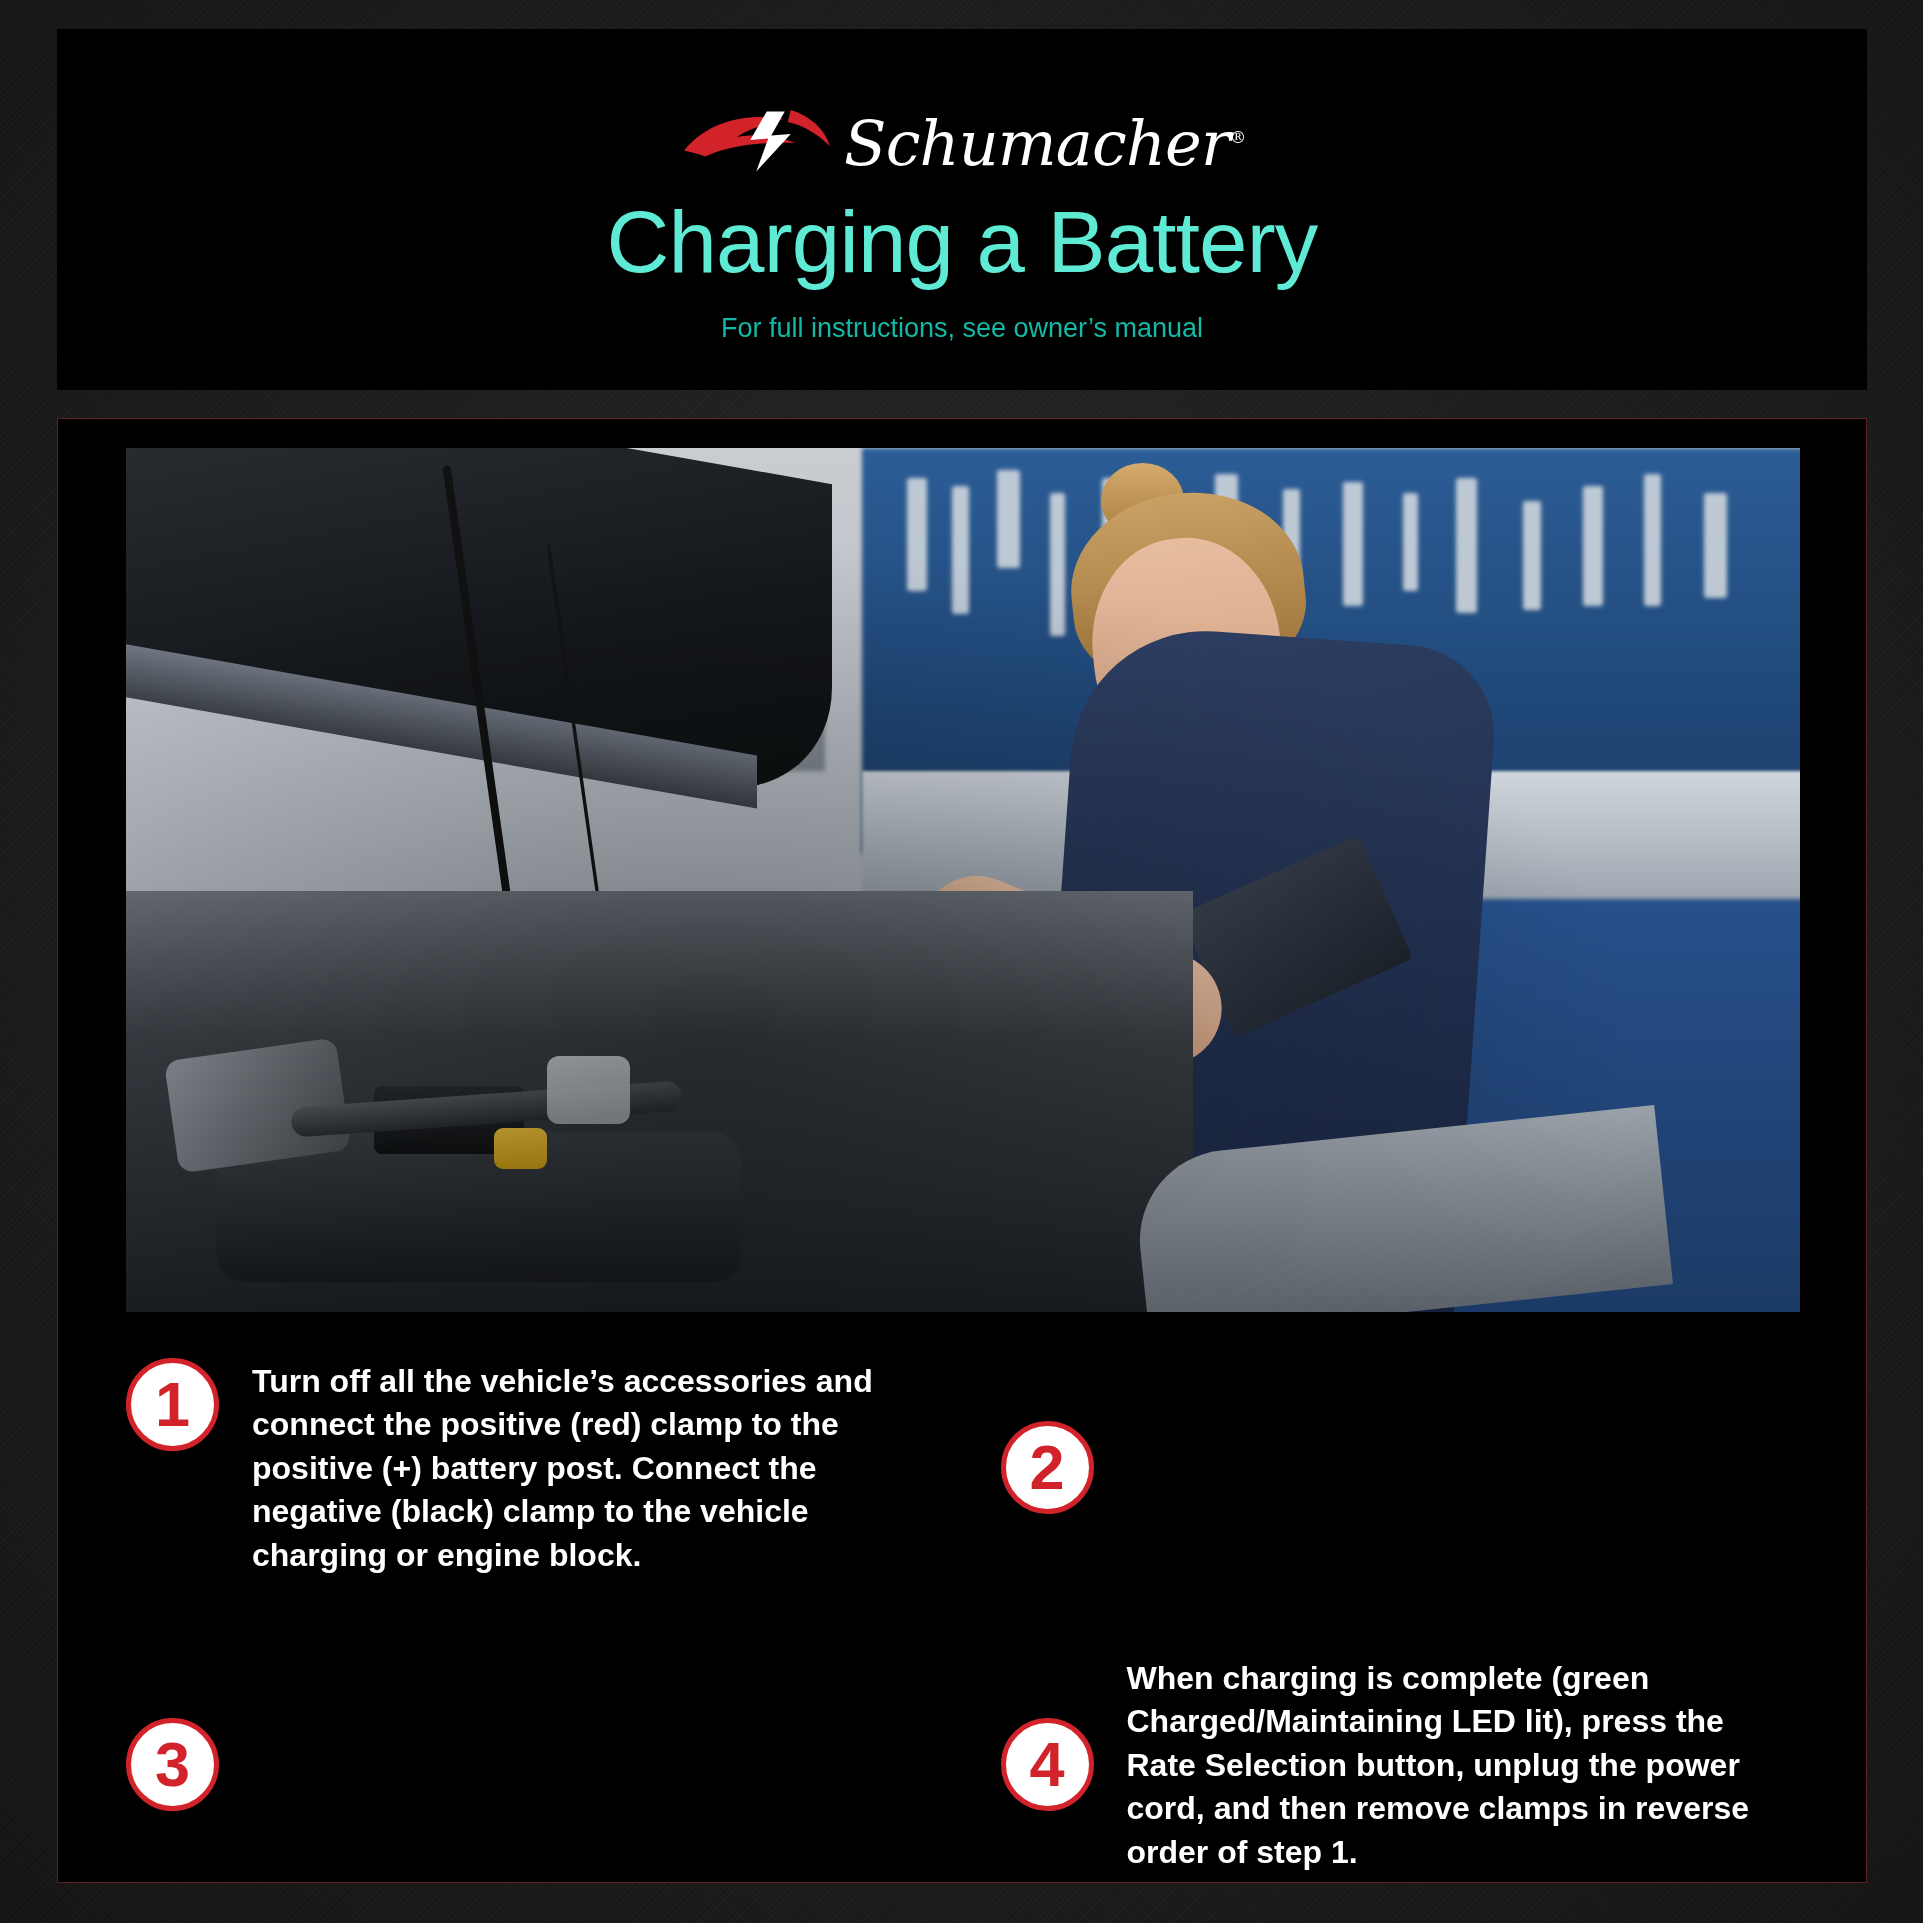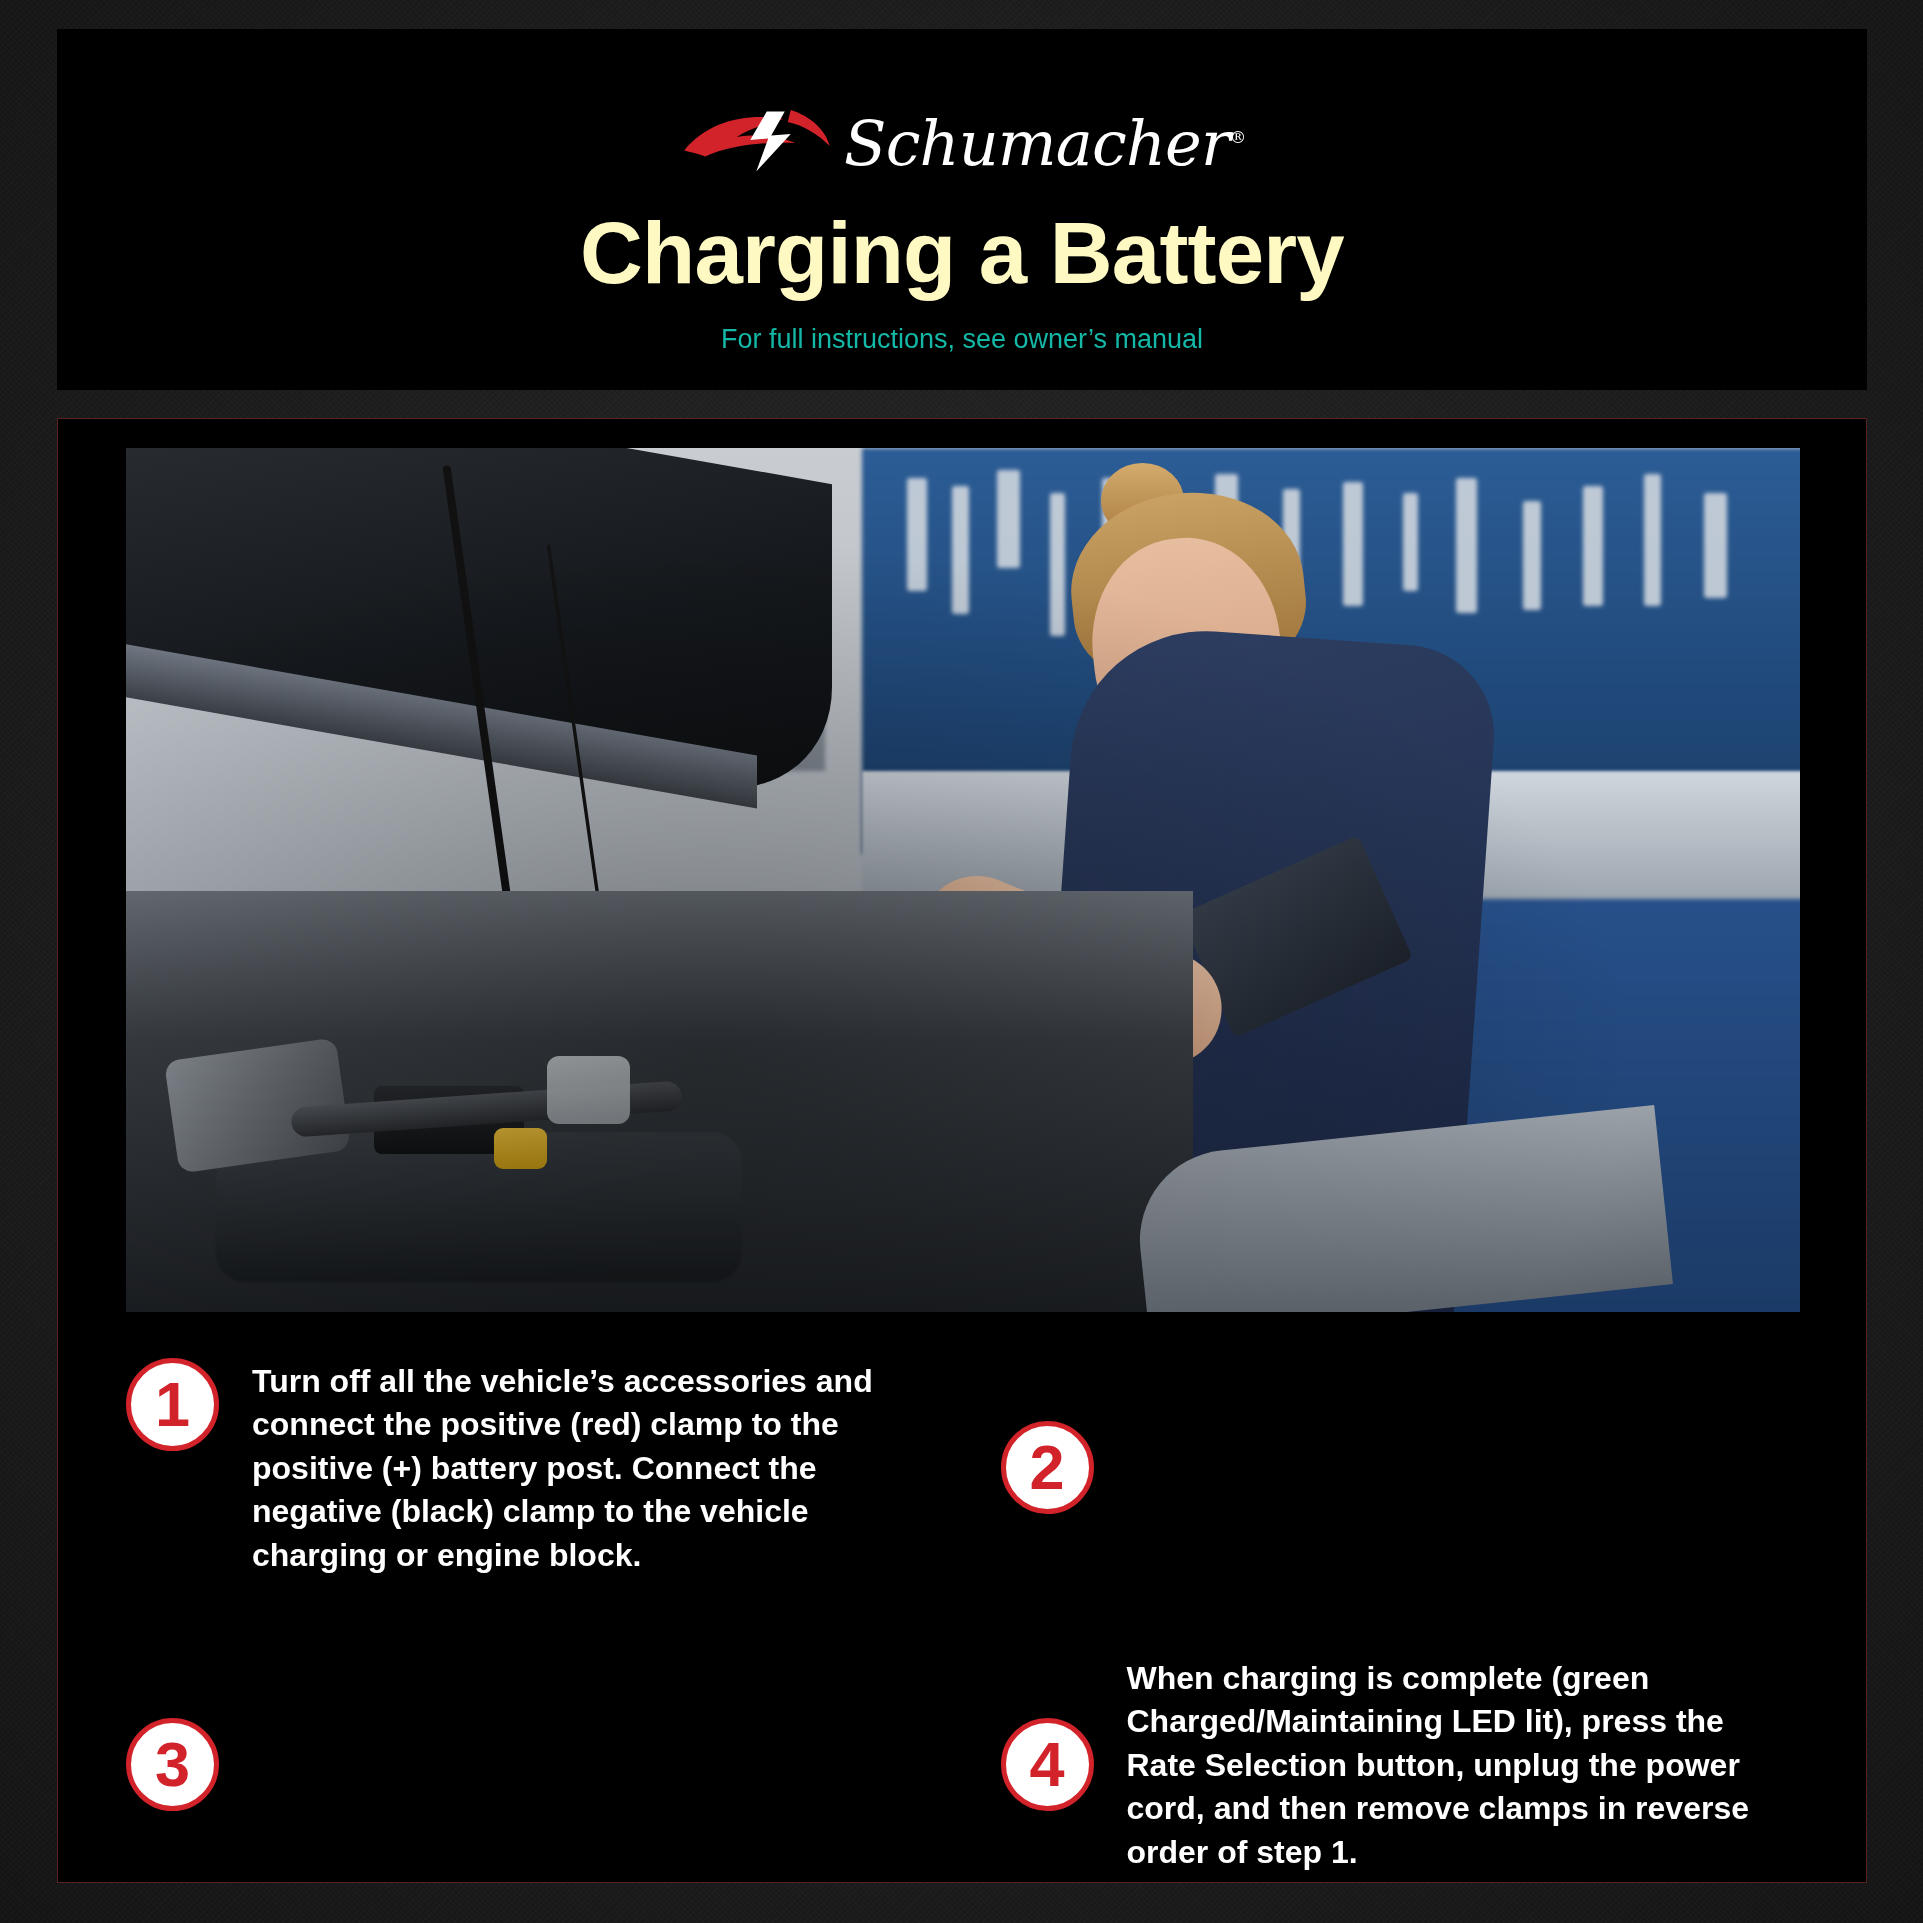--- a/index.html
+++ b/index.html
@@ -39,21 +39,21 @@
     align-items: center;
     justify-content: flex-start;
     padding-top: 72px;
   }
 
   .logo-row {
     display: flex;
     align-items: center;
     justify-content: center;
     height: 81px;
-    margin-bottom: 18px;
+    margin-bottom: 7px;
     text-align: center;
   }
   .logo-mark {
     width: 158px;
     height: 75px;
     position: relative;
     margin-right: 7.5px;
   }
   .logo-text {
     font-family: "DejaVu Serif", serif;
@@ -66,23 +66,23 @@
     top: 3px;
     font-weight: 400;
   }
   .logo-text .reg {
     font-size: 16.5px;
     vertical-align: super;
     font-style: normal;
   }
 
   .title {
-    color: #fef9c3;
+    color: #5eead4;
     font-size: 87px;
-    font-weight: bold;
+    font-weight: normal;
     letter-spacing: -0.8px;
     line-height: 1.05;
     margin: 7.5px 0 0 0;
     text-align: center;
   }
   .subtitle {
     color: #14b8a6;
     font-size: 27px;
     font-weight: 400;
     margin-top: 25.6px;

